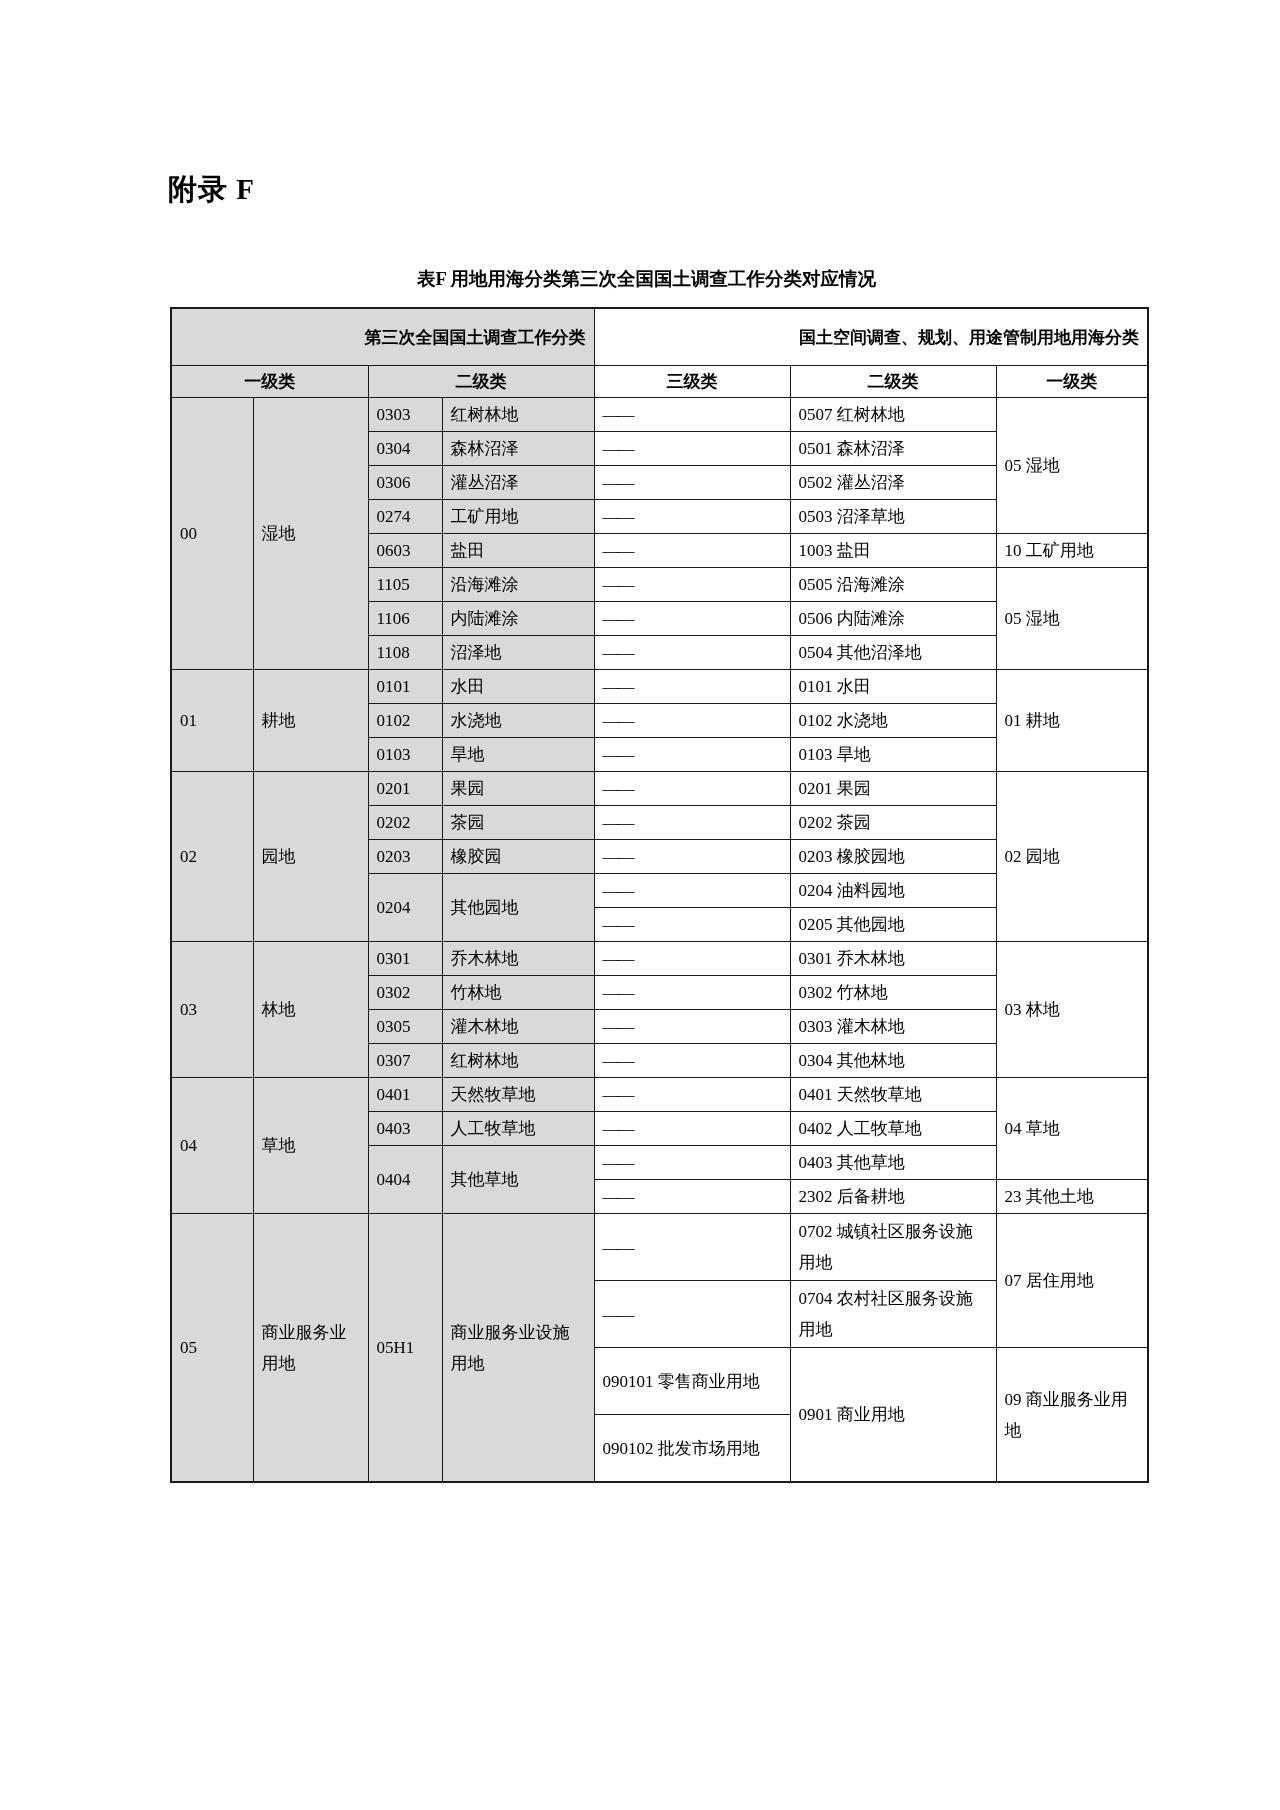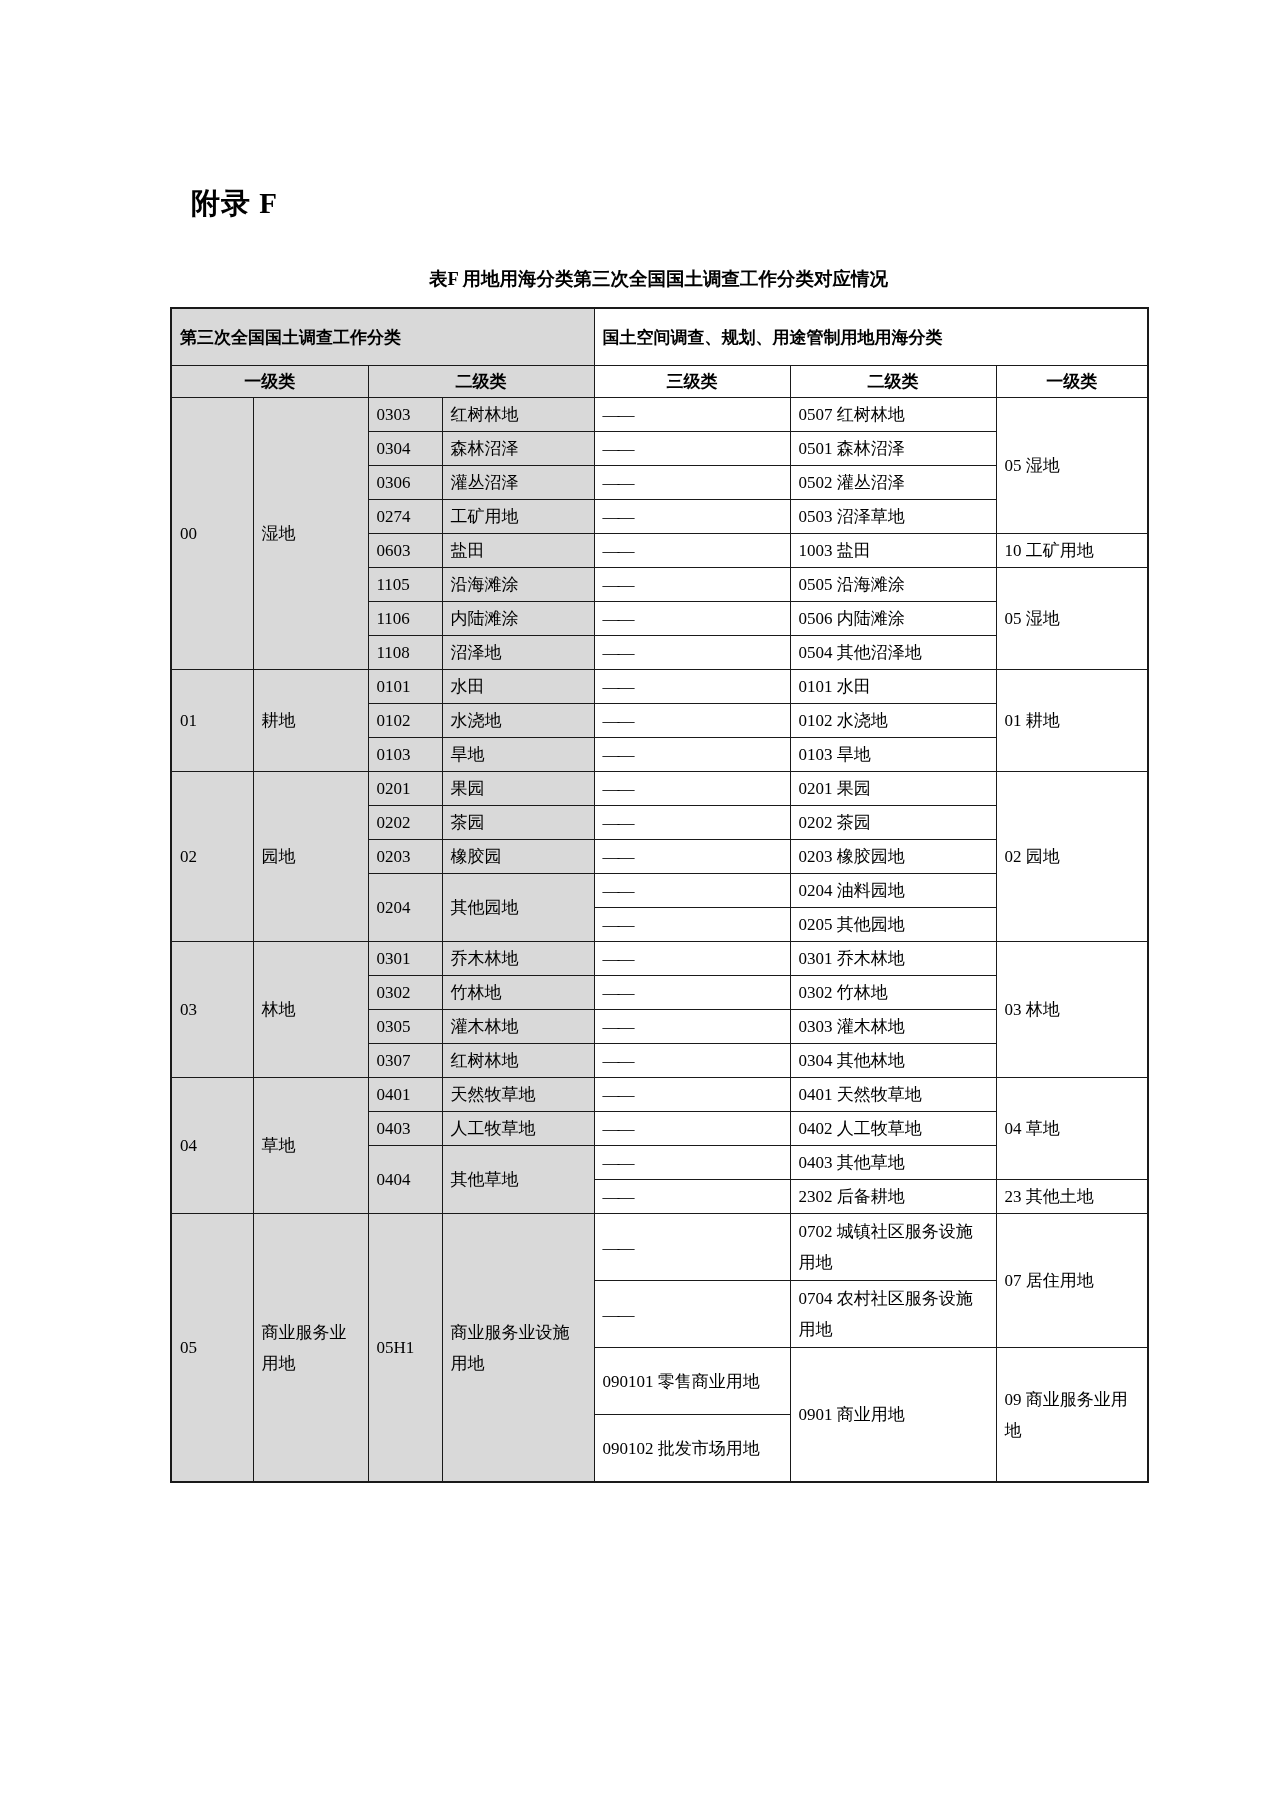--- a/index.html
+++ b/index.html
@@ -5,43 +5,43 @@
   html,body{margin:0;padding:0;background:#ffffff;}
   .page{
     position:relative;
     width:1280px;height:1810px;
     background:#ffffff;
     font-family:"Liberation Serif","DejaVu Serif",serif;
     color:#000000;
     overflow:hidden;
   }
   .doc-title{
-    position:absolute;left:168px;top:184px;
-    font-size:29px;font-weight:bold;letter-spacing:1px;margin-left:23px;
+    position:absolute;left:168px;top:170px;
+    font-size:29px;font-weight:bold;letter-spacing:1px;
   }
   .table-caption{
-    position:absolute;left:170px;top:266px;width:977px;
+    position:absolute;left:158px;top:266px;width:977px;
     text-align:center;font-size:18.5px;font-weight:bold;
   }
   .table-wrap{position:absolute;left:170px;top:307px;width:977px;}
   table.cls{
     border-collapse:collapse;table-layout:fixed;width:977px;
     font-size:17px;
   }
   table.cls th,table.cls td{
     border:1.5px solid #1a1a1a;
     padding:0 8px;
     line-height:31px;
     vertical-align:middle;
     text-align:left;
     font-weight:normal;
     word-break:break-all;
   }
   table.cls{border:2.5px solid #1a1a1a;}
-  tr.hdr1 th{height:56px;text-align:left;font-weight:bold;padding-left:8px;}
+  tr.hdr1 th{height:56px;text-align:right;font-weight:bold;padding-left:8px;}
   tr.hdr2 th{height:30px;text-align:center;font-weight:bold;}
   tr.r td{height:33px;}
   tr.tall td{height:66px;}
   .g{background:#d9d9d9;}
   .b{font-weight:bold;}
   .ctr{text-align:center;}
   .dash{letter-spacing:-2px;padding-left:10px;}
   .lt-b{border-bottom-color:#a0a0a0;}
   .lt-t{border-top-color:#a0a0a0;}
   .footer{

